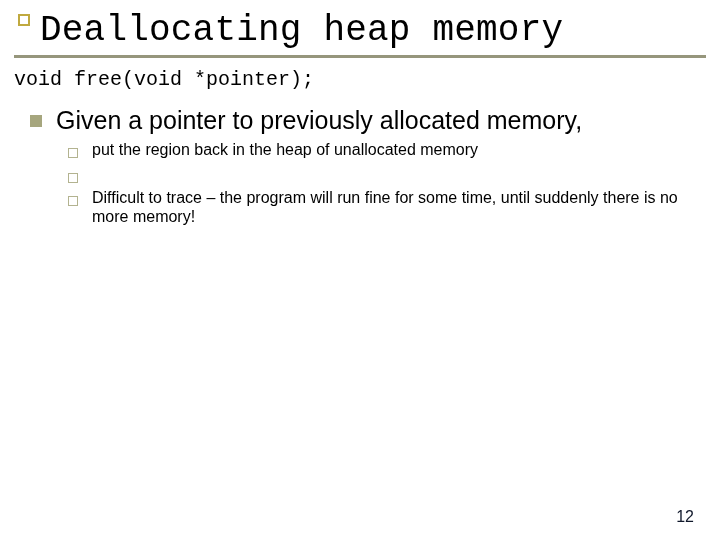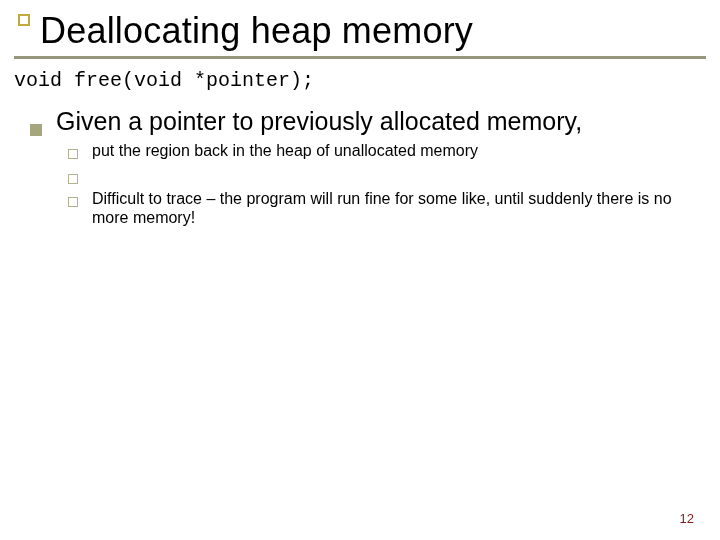--- a/index.html
+++ b/index.html
@@ -23,38 +23,39 @@
     height: 12px;
     border: 2px solid #c0a93f;
     background: #fff;
   }
   .title {
     font-size: 36px;
     font-weight: 400;
     color: #000;
     padding-left: 22px;
     letter-spacing: 0.2px;
+    font-family: Liberation Mono, monospace;
   }
   .title-underline {
     margin: 4px 14px 0 14px;
     height: 3px;
     background: #96967c;
   }
   .code-line {
     font-family: "Courier New", Courier, monospace;
     font-size: 20px;
     padding: 10px 0 10px 14px;
     color: #000;
   }
   .content {
     padding: 0 24px 0 24px;
   }
   .lvl1 {
     display: flex;
-    align-items: flex-end;
+    align-items: flex-start;
     margin: 4px 0 4px 6px;
   }
   .lvl1 .bullet-sq {
     width: 12px;
     height: 12px;
     background: #a6a67e;
     flex: 0 0 12px;
     margin-top: 10px;
     margin-right: 14px;
   }
@@ -79,22 +80,22 @@
   }
   .lvl2 .text {
     font-size: 16px;
     line-height: 1.18;
     color: #000;
   }
   .page-num {
     position: absolute;
     right: 26px;
     bottom: 14px;
-    font-size: 13px;
-    color: #7f1d1d;
+    font-size: 16px;
+    color: #0f172a;
   }
 </style>
 </head>
 <body>
 
 <div class="title-wrap">
   <div class="title-accent"></div>
   <h1 class="title">Deallocating heap memory</h1>
 </div>
 <div class="title-underline"></div>
@@ -110,18 +111,18 @@
   <div class="lvl2">
     <div class="bullet-hollow"></div>
     <div class="text">put the region back in the heap of unallocated memory</div>
   </div>
 
   <div class="lvl2">
     <div class="bullet-hollow"></div>
   </div>
   <div class="lvl2">
     <div class="bullet-hollow"></div>
-    <div class="text">Difficult to trace – the program will run fine for some like, until suddenly there is no more memory!</div>
+    <div class="text">Difficult to trace – the program will run fine for some time, until suddenly there is no more memory!</div>
   </div>
 
 </div>
 
 <div class="page-num">12</div>
 
 </body></html>

